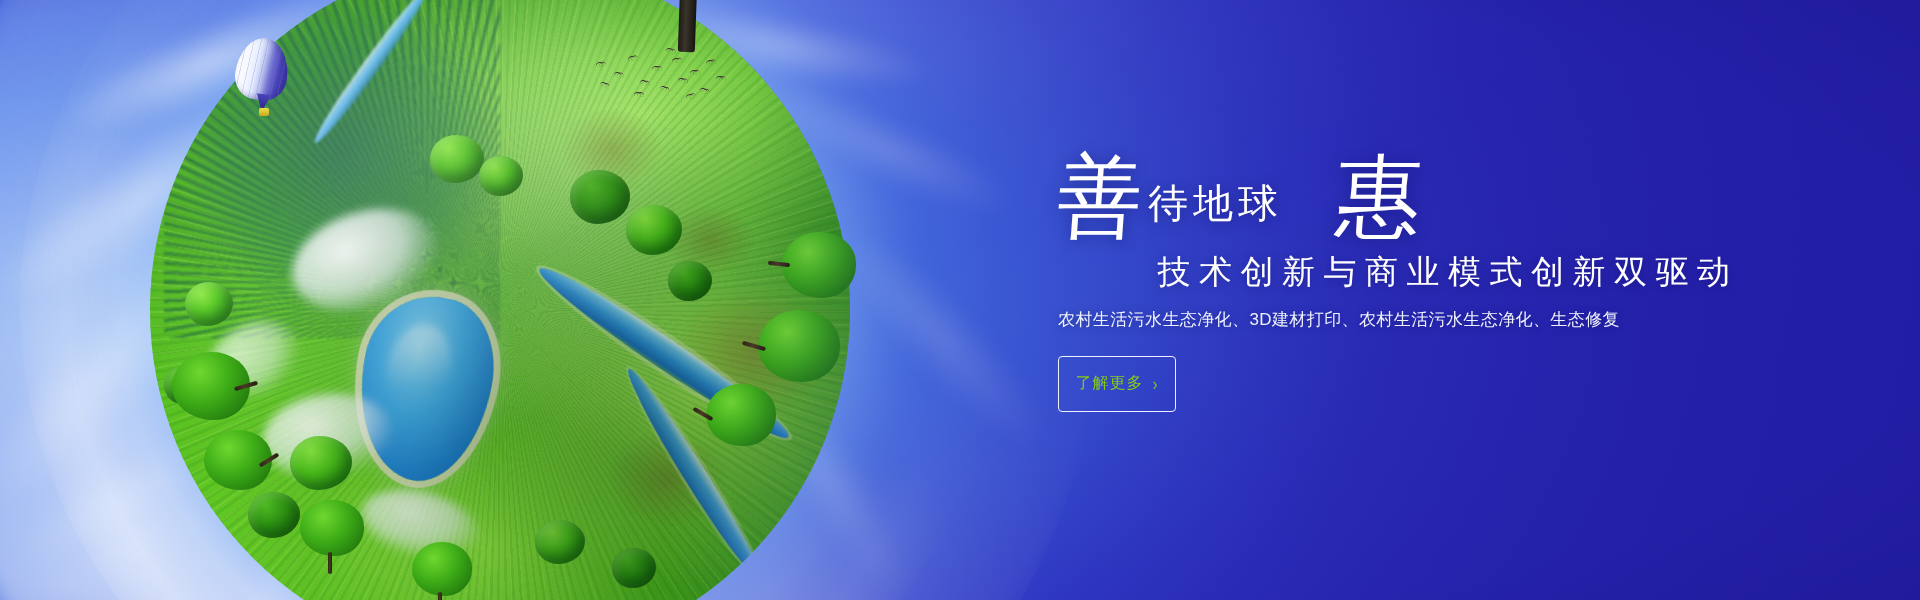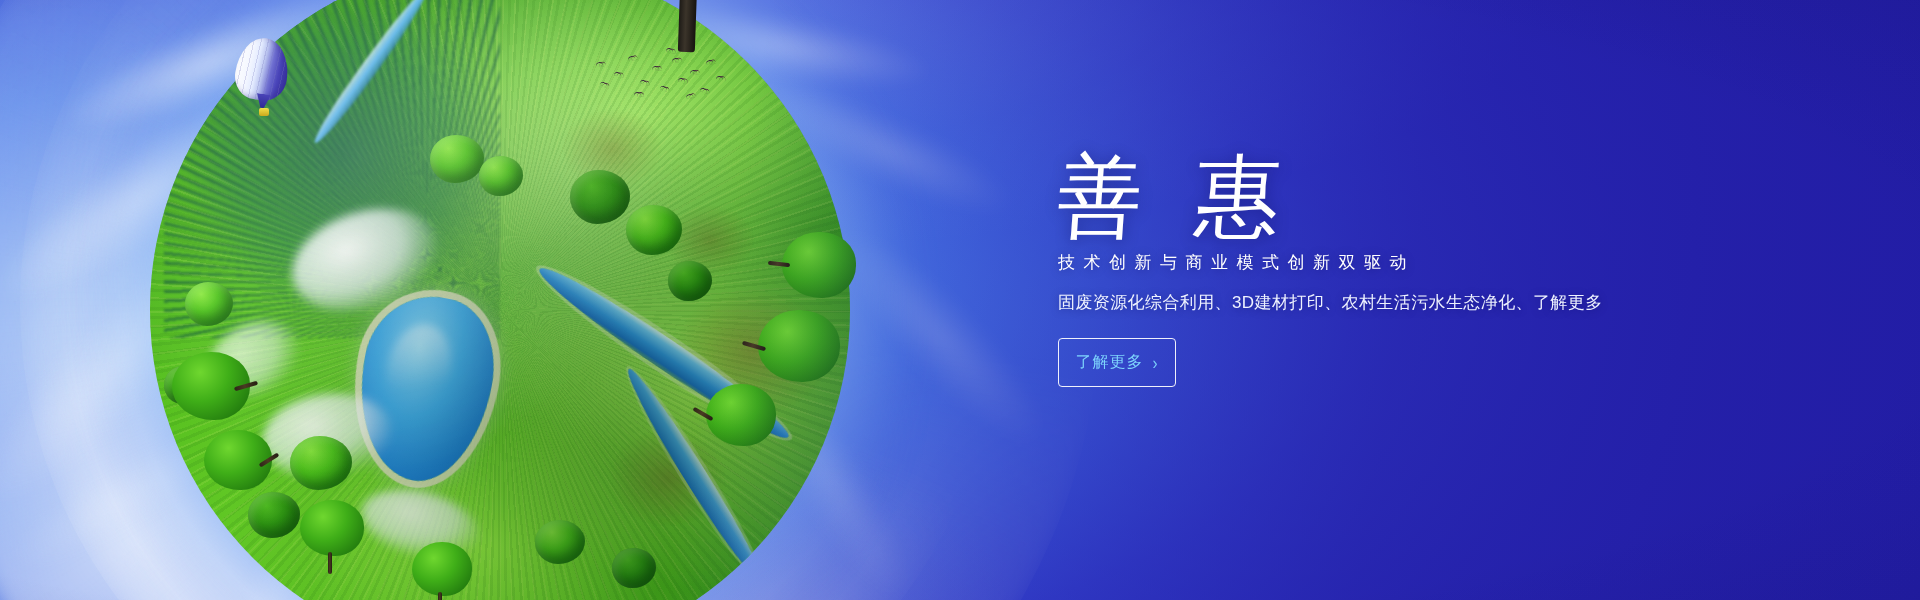--- a/index.html
+++ b/index.html
@@ -356,47 +356,48 @@
     font-weight:400;
     letter-spacing:5px;
     padding-bottom:9px;
     margin-left:6px;
     display:inline-block;
   }
   .hl-gap { display:inline-block; width:54px; }
 
   .subtitle {
     margin-top:22px;
-    font-size:17px;
+    font-size:33px;
     line-height:1.1;
     color:#ffffff;
     letter-spacing:8.5px;
     white-space:nowrap;
     text-shadow:0 1px 10px rgba(10,10,80,0.40);
+    text-align:center;
   }
   .desc {
     margin-top:20px;
     font-size:17px;
     line-height:1.2;
     color:#eef2ff;
     letter-spacing:0.4px;
     white-space:nowrap;
     text-shadow:0 1px 8px rgba(10,10,80,0.40);
   }
   .cta {
     margin-top:25px;
     display:inline-flex;
     align-items:center;
     justify-content:center;
     gap:9px;
-    width:118px; height:49px;
+    width:118px; height:56px;
     border:1px solid rgba(255,255,255,0.92);
     border-radius:4px;
     background:transparent;
-    color:#7dd3fc;
+    color:#84cc16;
     font-size:16px;
     letter-spacing:1px;
     cursor:pointer;
     text-decoration:none;
   }
   .cta .chev {
     font-size:15px;
     line-height:1;
     opacity:.95;
     transform:scaleY(1.25);
@@ -527,27 +528,28 @@
     <div class="basket"></div>
   </div>
 
   <div class="sky-right"></div>
   <div class="vignette"></div>
 
   <div class="content">
 
     <div class="headline">
       <span class="hl-big">善</span>
+      <span class="hl-small">待地球</span>
       <span class="hl-gap"></span>
       <span class="hl-big">惠</span>
     </div>
 
     <div class="subtitle">技术创新与商业模式创新双驱动</div>
 
-    <div class="desc">固废资源化综合利用、3D建材打印、农村生活污水生态净化、了解更多</div>
+    <div class="desc">农村生活污水生态净化、3D建材打印、农村生活污水生态净化、生态修复</div>
 
     <a class="cta" href="#">
       <span>了解更多</span>
       <span class="chev">›</span>
     </a>
 
   </div>
 </div>
 
 </body></html>

